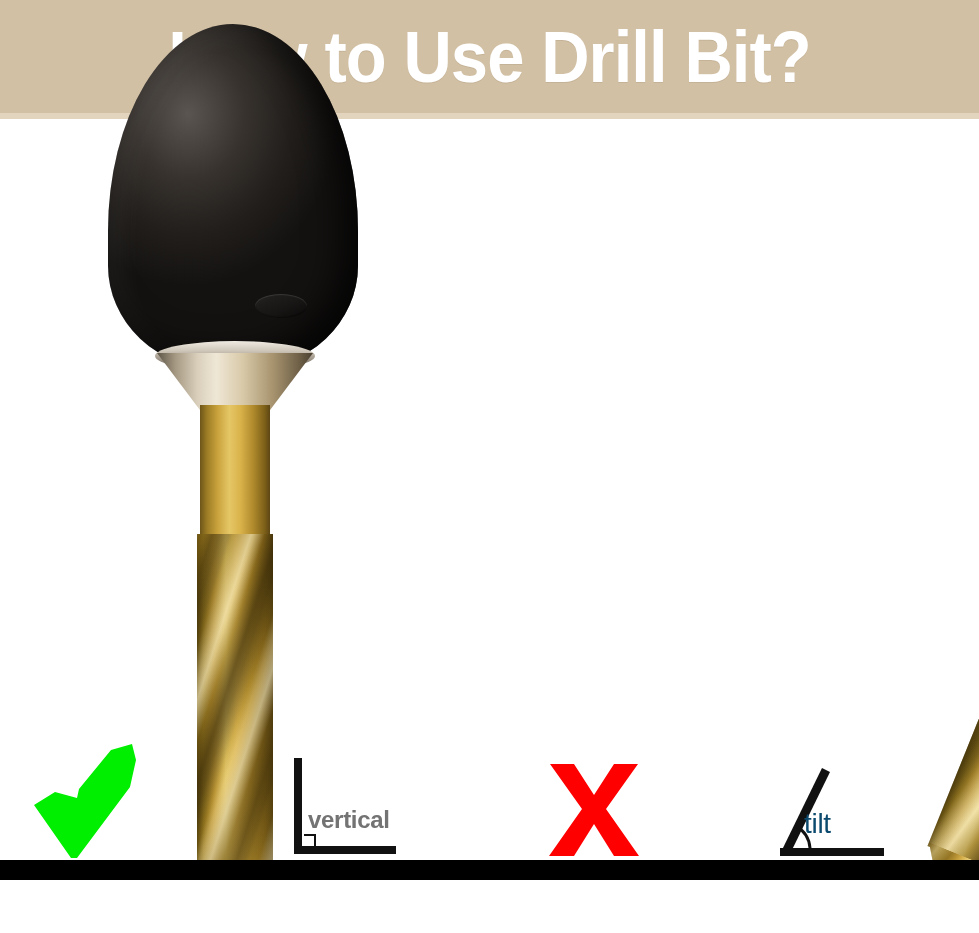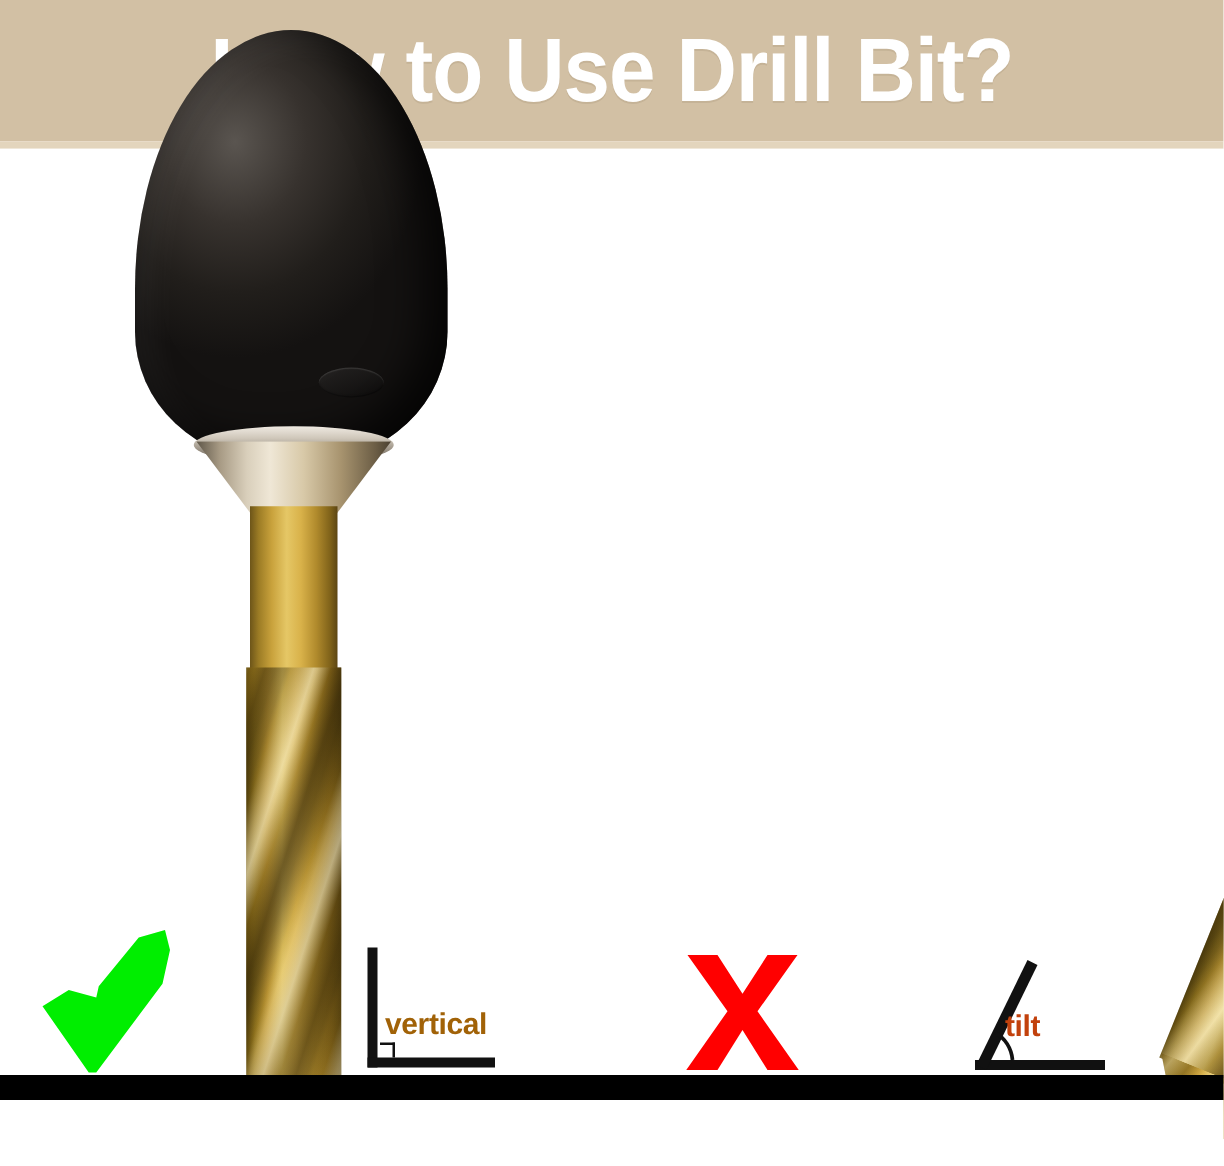--- a/index.html
+++ b/index.html
@@ -317,39 +317,39 @@
     top: 754px;
     width: 112px;
     height: 110px;
   }
   #vertical-label {
     position: absolute;
     left: 308px;
     top: 808px;
     font-size: 24px;
     font-weight: 700;
-    color: #a16207;
+    color: #737373;
     letter-spacing: -0.3px;
     white-space: nowrap;
     line-height: 1;
   }
   #tilt-diagram {
     position: absolute;
     left: 772px;
     top: 760px;
     width: 120px;
     height: 104px;
   }
   #tilt-label {
     position: absolute;
     left: 804px;
     top: 810px;
-    font-size: 24px;
-    font-weight: 700;
-    color: #c2410c;
+    font-size: 28px;
+    font-weight: 400;
+    color: #0c4a6e;
     letter-spacing: -0.3px;
     white-space: nowrap;
     line-height: 1;
   }
 </style>
 </head>
 <body>
 
 <div id="page">
 

